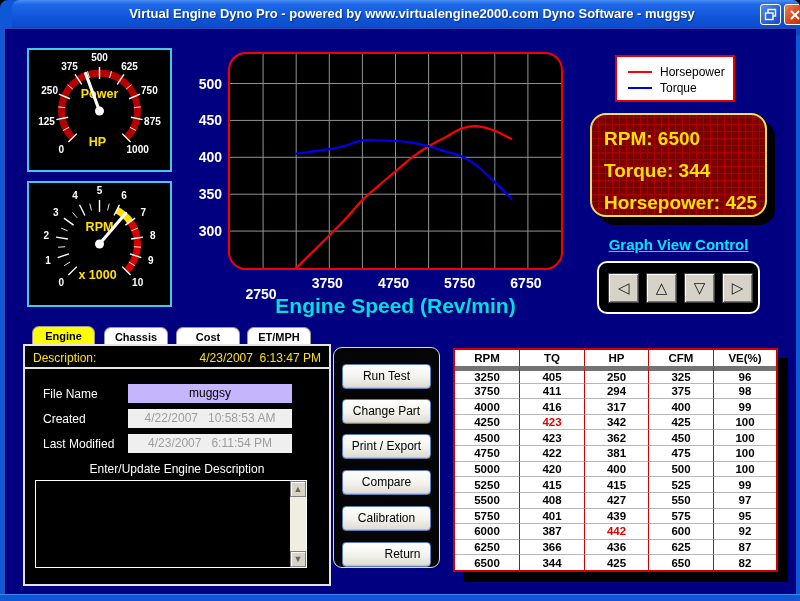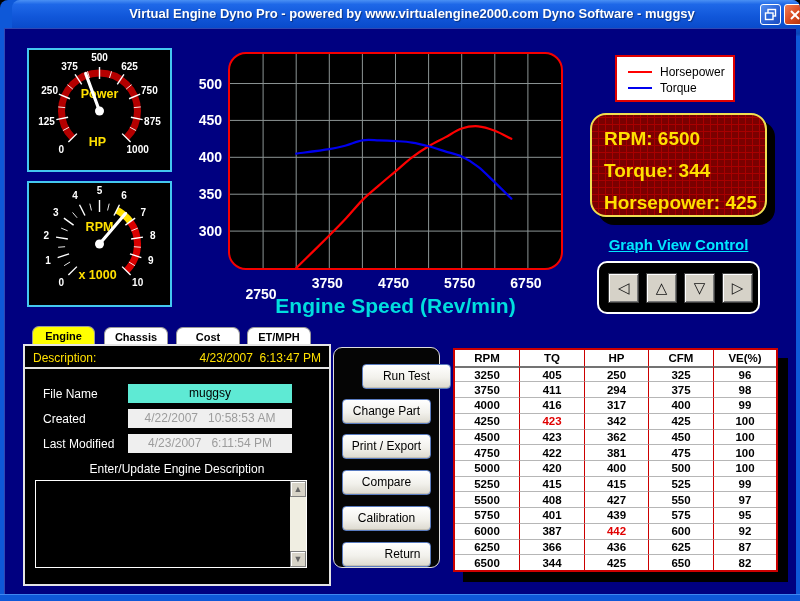--- a/index.html
+++ b/index.html
@@ -34,37 +34,37 @@
 #arrowPanel{position:absolute;left:597px;top:261px;width:163px;height:53px;background:#000;border:2px solid #fff;border-radius:10px;display:flex;align-items:center;padding-left:9px;gap:7px}
 .arrowBtn{width:31px;height:30px;background:#d6d2c8;border:1px solid #404040;box-shadow:inset 1px 1px 0 #fff,inset -1px -1px 0 #787878;display:flex;align-items:center;justify-content:center;font-size:15px;color:#111;font-family:"DejaVu Sans",sans-serif}
 .tab{position:absolute;top:327px;height:18px;border:1px solid #999;border-bottom:none;border-radius:7px 7px 0 0;text-align:center;font-size:11px;font-weight:bold;color:#000;padding-top:3px;background:#fff}
 .tab.active{background:#ffff00;top:326px;height:19px}
 #descPanel{position:absolute;left:23px;top:344px;width:308px;height:242px;background:#000;border:2px solid #e4e4e4}
 #descLabel{position:absolute;left:8px;top:5px;color:#ffe000;font-size:12px}
 #descTime{position:absolute;right:8px;top:5px;color:#ffe000;font-size:12px;white-space:pre}
 #descSep{position:absolute;left:0;top:21px;width:304px;height:2px;background:#e4e4e4}
 .fldlabel{position:absolute;left:18px;color:#fff;font-size:12px}
 .fldinput{position:absolute;left:103px;width:164px;height:19px;font-size:12px;text-align:center;line-height:19px;white-space:pre}
-.fldinput.en{background:#5eead4;color:#000}
+.fldinput.en{background:#c4b5fd;color:#000}
 .fldinput.dis{background:#efefef;color:#9c9c9c}
 #descPrompt{position:absolute;left:0;top:116px;width:304px;text-align:center;color:#fff;font-size:12px}
 #descArea{position:absolute;left:10px;top:134px;width:272px;height:88px;background:#000;border:1px solid #fff}
 #sb{position:absolute;right:0;top:0;width:16px;height:86px;background:#f0eee2}
 .sbBtn{position:absolute;left:0;width:16px;height:16px;background:#d8d4c8;border:1px solid #808080;box-shadow:inset 1px 1px 0 #fff;display:flex;align-items:center;justify-content:center;font-size:9px;color:#666}
 #sbUp{top:0}
 #sbDown{bottom:0}
 #btnPanel{position:absolute;left:333px;top:347px;width:107px;height:221px;background:#050505;border-radius:9px;border:1px solid #dddddd}
 .actBtn{position:absolute;left:8px;width:89px;height:25px;border:1px solid #5a7cc0;border-radius:4px;text-align:center;line-height:23px;font-size:12px;color:#000;
  background:linear-gradient(180deg,#ffffff 0%,#f2f1ec 55%,#dcd9cf 100%);box-shadow:inset 0 -1px 0 #c4c0b4}
 #tableWrap{position:absolute;left:453px;top:348px;width:325px;height:224px;background:#fff;border:2px solid #cc0000;box-shadow:10px 10px 0 0 #000;display:grid;grid-template-rows:repeat(14,1fr)}
 .trow{display:grid;grid-template-columns:65px 65px 64px 65px auto}
 .tcell{border-right:1px solid #cc0000;display:flex;align-items:center;justify-content:center;font-size:11.5px;font-weight:bold;color:#000}
 .tcell.lastc{border-right:none}
 .trow.datar .tcell{border-top:1px solid #b6b6b6}
-.trow.firstd .tcell{border-top:2px solid #737373}
+.trow.firstd .tcell{border-top:5px solid #737373}
 .tcell.hl{color:#e00000}
 </style>
 </head>
 <body>
 
 <div id="win">
   <div class="titlebar">
     <span class="title">Virtual Engine Dyno Pro - powered by www.virtualengine2000.com Dyno Software - muggsy</span>
     <span class="tbbtn" id="btnRestore">
       <svg width="13" height="13" viewBox="0 0 13 13">
@@ -241,21 +241,21 @@
     <div id="descPrompt">Enter/Update Engine Description</div>
     <div id="descArea">
       <div id="sb">
         <div class="sbBtn" id="sbUp">▲</div>
         <div class="sbBtn" id="sbDown">▼</div>
       </div>
     </div>
   </div>
 
   <div id="btnPanel">
-      <div class="actBtn" style="top: 16px; margin-left: 20px;">Run Test</div>
+      <div class="actBtn" style="top: 16px;">Run Test</div>
       <div class="actBtn" style="top: 51px;">Change Part</div>
       <div class="actBtn" style="top: 86px;">Print / Export</div>
       <div class="actBtn" style="top: 122px;">Compare</div>
       <div class="actBtn" style="top: 158px;">Calibration</div>
       <div class="actBtn" style="top: 194px; padding-left: 32px;">Return</div>
     </div>
 
   <div id="tableWrap">
       <div class="trow">
         <div class="tcell">RPM</div>

